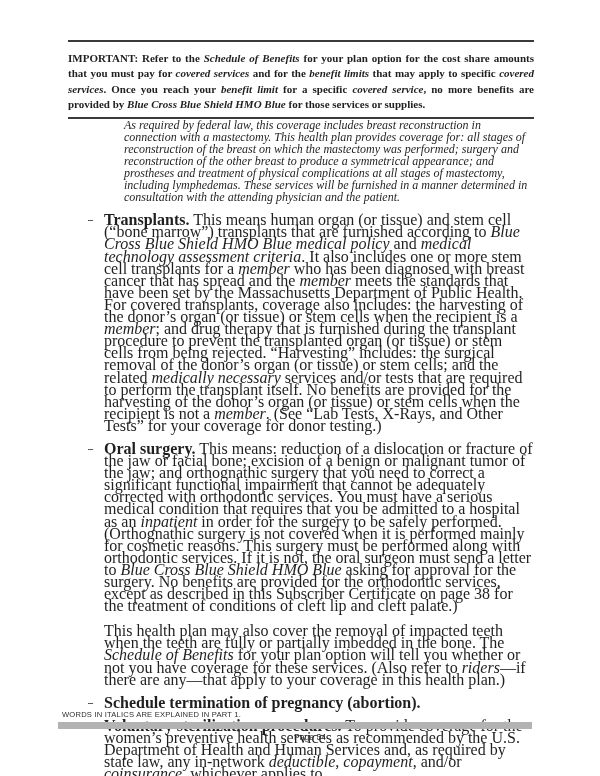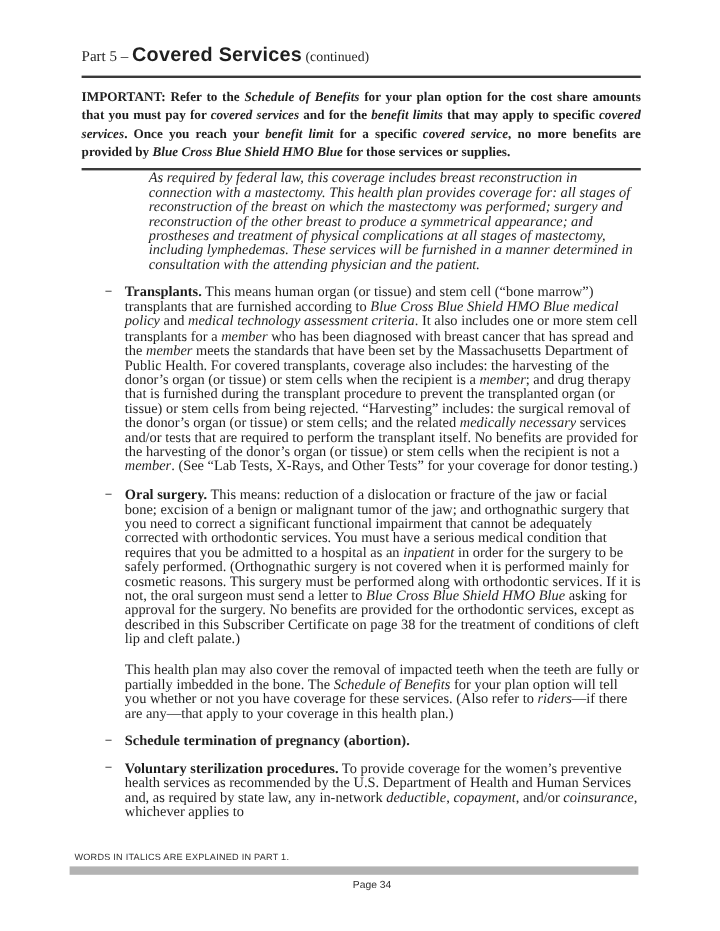--- a/index.html
+++ b/index.html
@@ -65,21 +65,21 @@
   }
   .bullet .dash {
     flex: none;
     width: 16px;
     font-weight: bold;
     font-size: 10px;
     line-height: 12.1px;
   }
   .bullet .btext {
     flex: 1;
-    font-size: 12px;
+    font-size: 16px;
     line-height: 12.1px;
   }
   .bullet .btext p + p { margin-top: 13px; }
 
   
   .footer-note {
     position: absolute;
     left: 62px;
     top: 710px;
     font-family: "Liberation Sans", sans-serif;
@@ -105,23 +105,20 @@
     font-size: 8.6px;
     color: #2d2d2d;
   }
 </style>
 </head>
 <body>
 
 <div class="page">
   <div class="content">
 
-    <div class="hdr">
-      <span class="part">Part 5 – </span><span class="title">Covered Services</span><span class="cont"> (continued)</span>
-    </div>
     <div class="rule"></div>
 
     <div class="important"><span style="font-weight: bold;">IMPORTANT: Refer to the </span><span style="font-weight: bold; font-style: italic;">Schedule of Benefits</span><span style="font-weight: bold;"> for your plan option for the cost share amounts that you must pay for </span><span style="font-weight: bold; font-style: italic;">covered services</span><span style="font-weight: bold;"> and for the </span><span style="font-weight: bold; font-style: italic;">benefit limits</span><span style="font-weight: bold;"> that may apply to specific </span><span style="font-weight: bold; font-style: italic;">covered services</span><span style="font-weight: bold;">. Once you reach your </span><span style="font-weight: bold; font-style: italic;">benefit limit</span><span style="font-weight: bold;"> for a specific </span><span style="font-weight: bold; font-style: italic;">covered service</span><span style="font-weight: bold;">, no more benefits are provided by </span><span style="font-weight: bold; font-style: italic;">Blue Cross Blue Shield HMO Blue</span><span style="font-weight: bold;"> for those services or supplies.</span></div>
     <div class="rule2"></div>
 
     <p class="sec-para">As required by federal law, this coverage includes breast reconstruction in connection with a mastectomy. This health plan provides coverage for: all stages of reconstruction of the breast on which the mastectomy was performed; surgery and reconstruction of the other breast to produce a symmetrical appearance; and prostheses and treatment of physical complications at all stages of mastectomy, including lymphedemas. These services will be furnished in a manner determined in consultation with the attending physician and the patient.</p>
 
     <div class="bullet">
       <span class="dash">–</span>
       <div class="btext">

